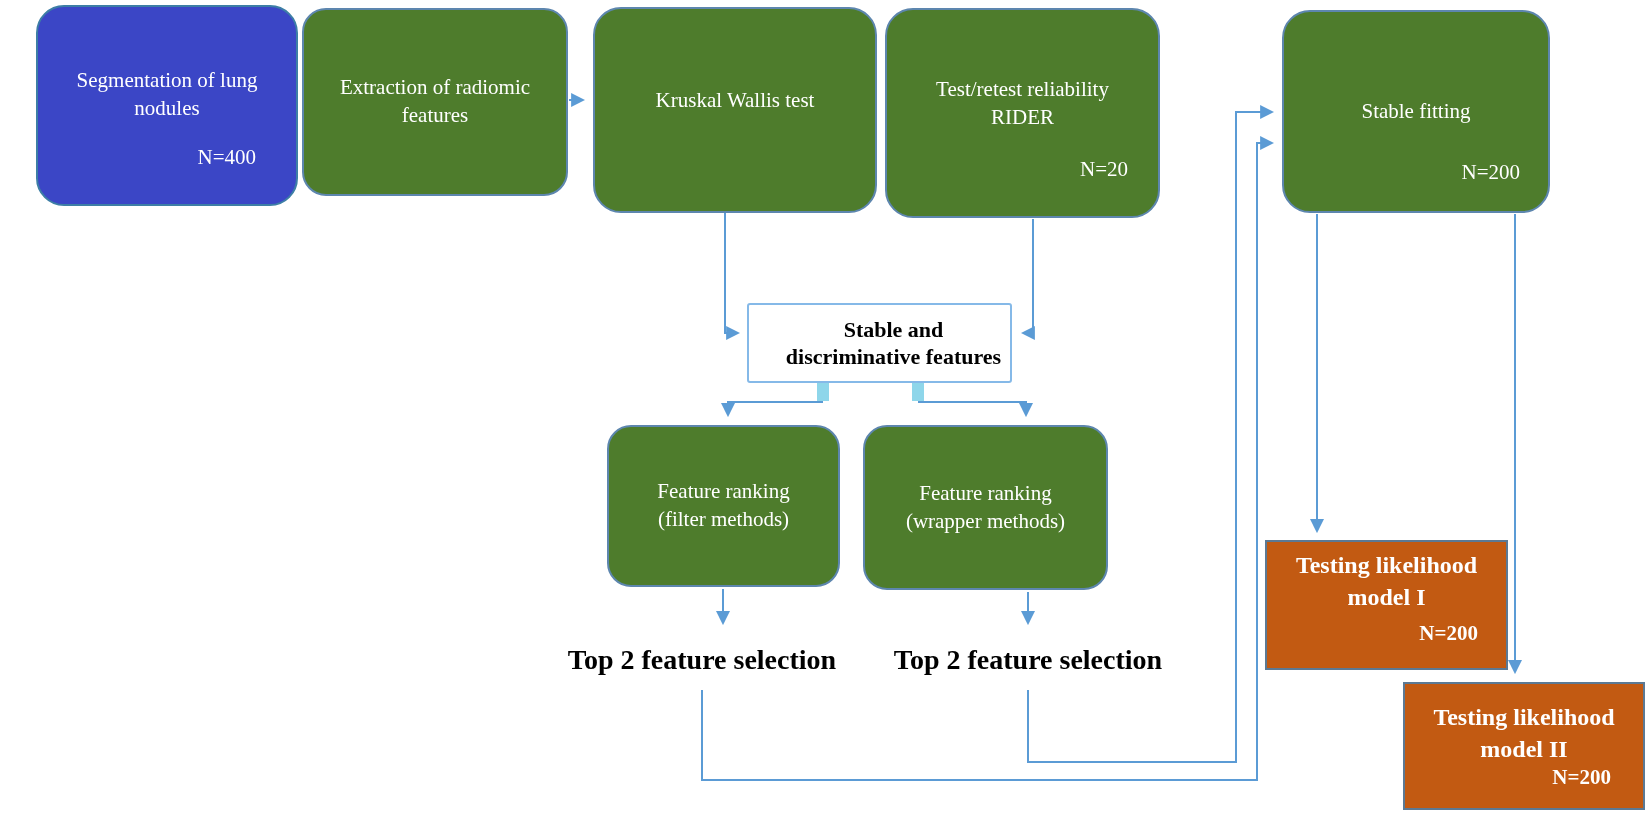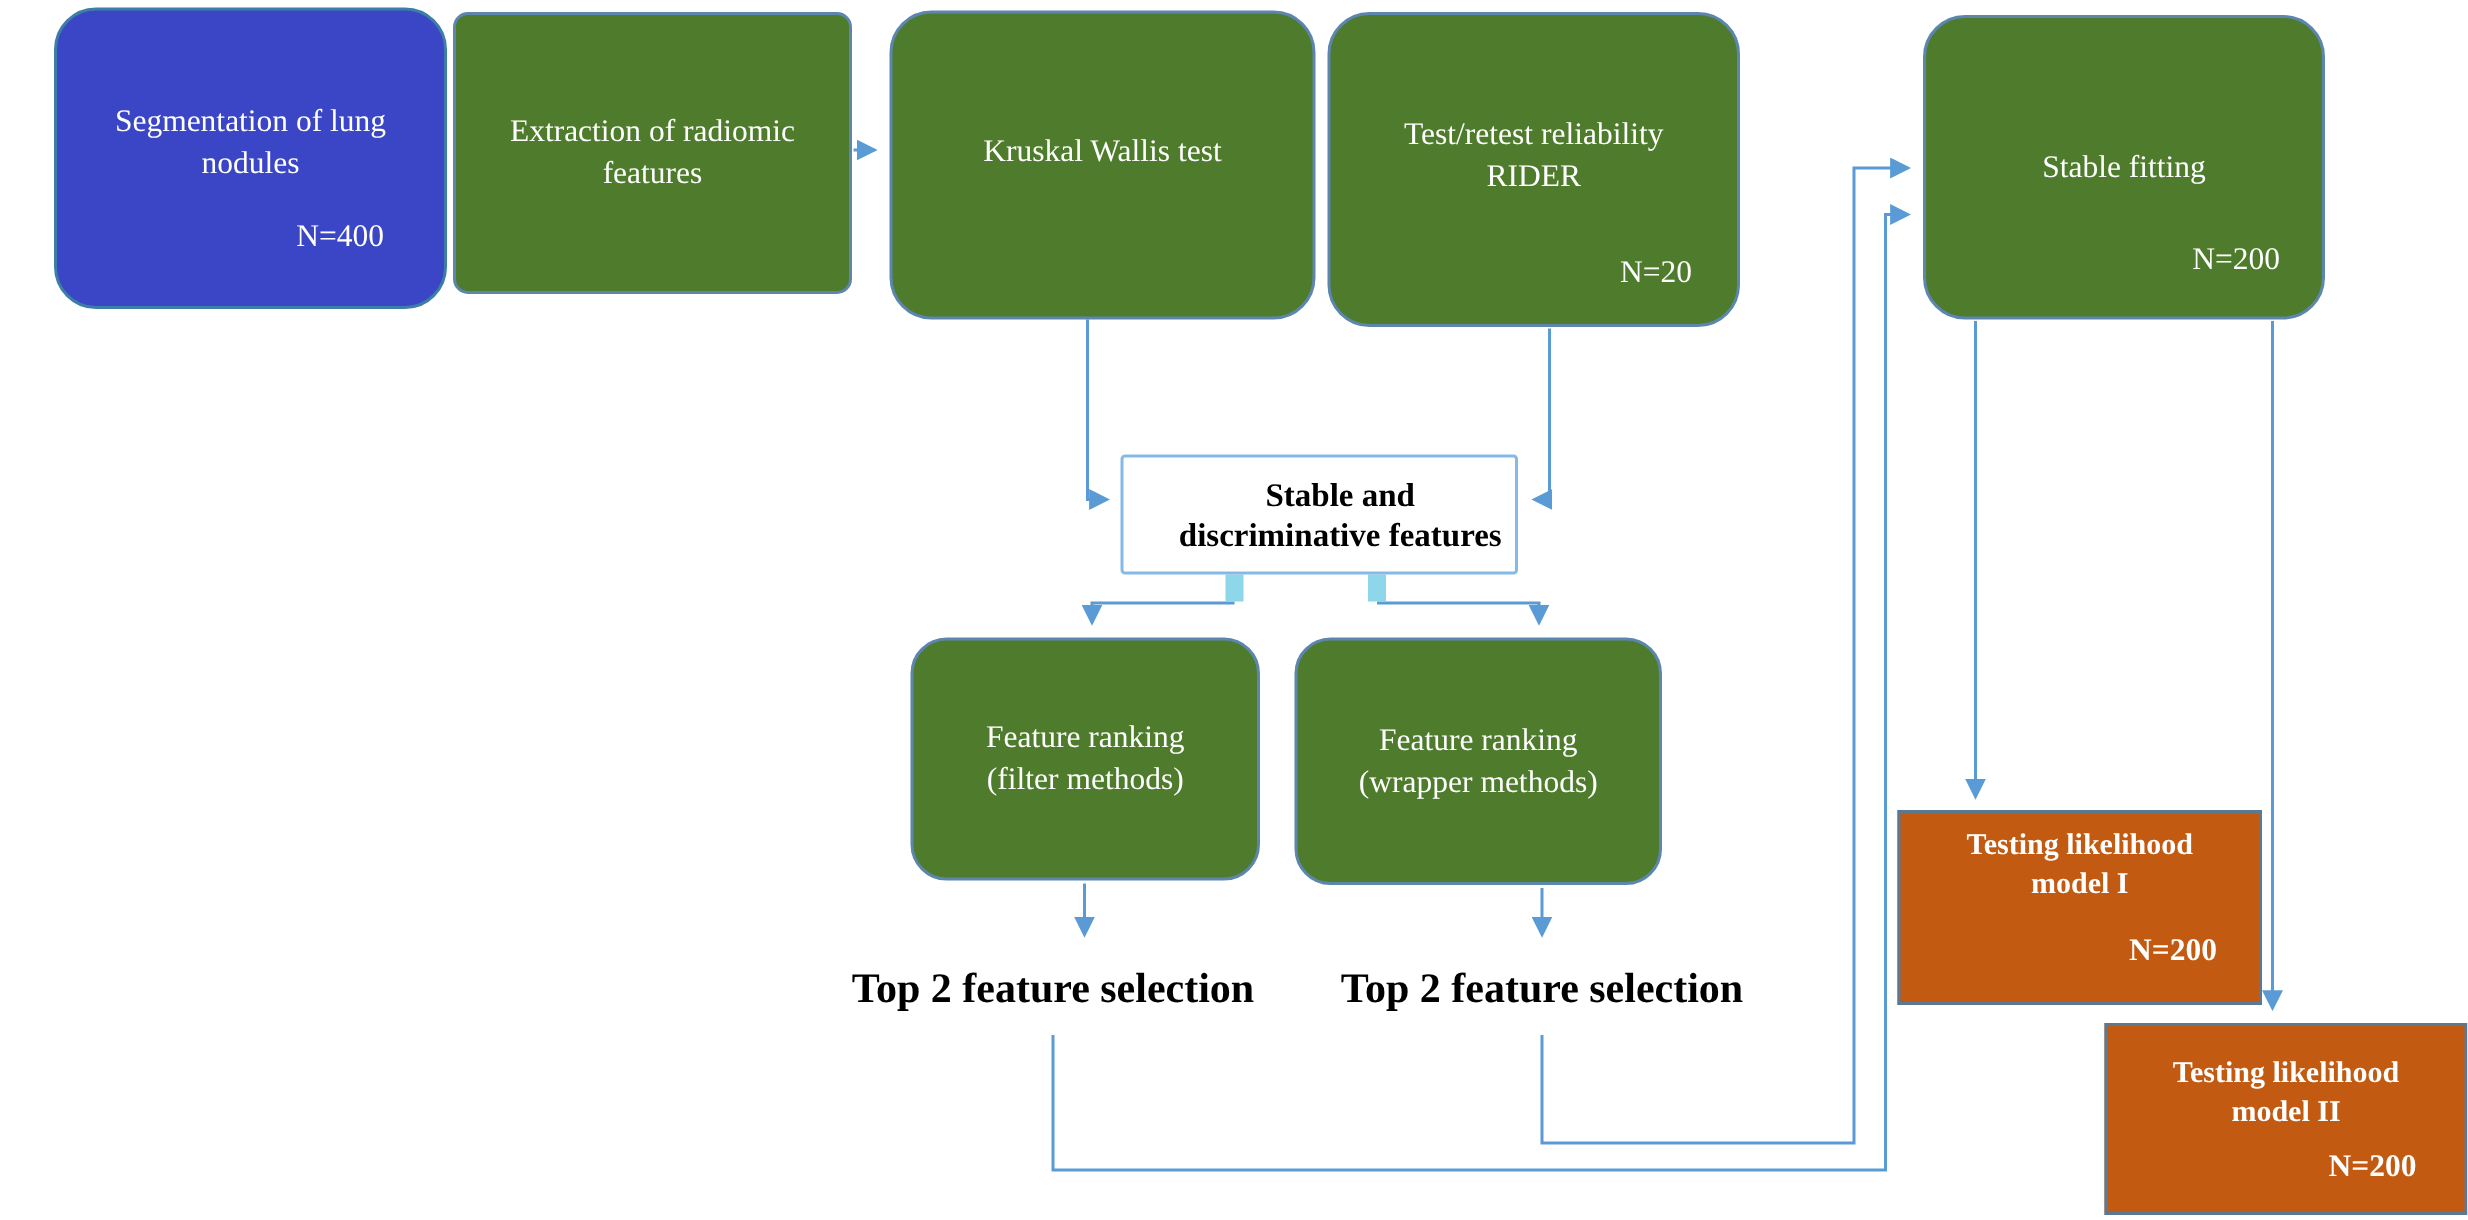--- a/index.html
+++ b/index.html
@@ -32,21 +32,21 @@
   .n-label{
     position:absolute;
     font-size:21px;color:#ffffff;
     white-space:nowrap;
   }
   .free-label{
     position:absolute;
     color:#000000;font-weight:bold;font-size:28px;
     text-align:center;white-space:nowrap;
   }
-  .orange .box-line{font-weight:bold;font-size:20px;}
+  .orange .box-line{font-weight:bold;font-size:24px;}
   .orange .n-label{font-weight:bold;}
   .box-line{display:block;}
 </style>
 </head>
 <body>
 
 <div id="canvas">
 
   <svg id="wires" viewBox="0 0 1645 813" xmlns="http://www.w3.org/2000/svg">
     <defs>
@@ -73,37 +73,37 @@
   </svg>
 
   <div class="node blue rounded" style="left:8px;top:5px;width:262px;height:201px;padding-bottom:22px;">
     <span>
       <span class="box-line">Segmentation of lung</span>
       <span class="box-line">nodules</span>
     </span>
     <span class="n-label" style="right:40px;bottom:32px;">N=400</span>
   </div>
 
-  <div class="node green rounded" style="left:302px;top:8px;width:266px;height:188px;border-radius:10px;">
+  <div class="node green rounded" style="left:302px;top:8px;width:266px;height:188px;border-radius:24px;">
     <span>
       <span class="box-line">Extraction of radiomic</span>
       <span class="box-line">features</span>
     </span>
   </div>
 
   <div class="node green rounded" style="left:593px;top:7px;width:284px;height:206px;padding-bottom:18px;">
     <span>Kruskal Wallis test</span>
   </div>
 
   <div class="node green rounded" style="left:885px;top:8px;width:275px;height:210px;padding-bottom:18px;">
     <span>
       <span class="box-line">Test/retest reliability</span>
       <span class="box-line">RIDER</span>
     </span>
-    <span class="n-label" style="right:30px;bottom:20px;margin-top:17px;">N=20</span>
+    <span class="n-label" style="right:30px;bottom:32px;margin-top:17px;">N=20</span>
   </div>
 
   <div class="node green rounded" style="left:1282px;top:10px;width:268px;height:203px;">
     <span>Stable fitting</span>
     <span class="n-label" style="right:28px;bottom:24px;">N=200</span>
   </div>
 
   <div class="node white-box" style="left:747px;top:303px;width:265px;height:80px;padding-left:28px;">
     <span>
       <span class="box-line">Stable and</span>

